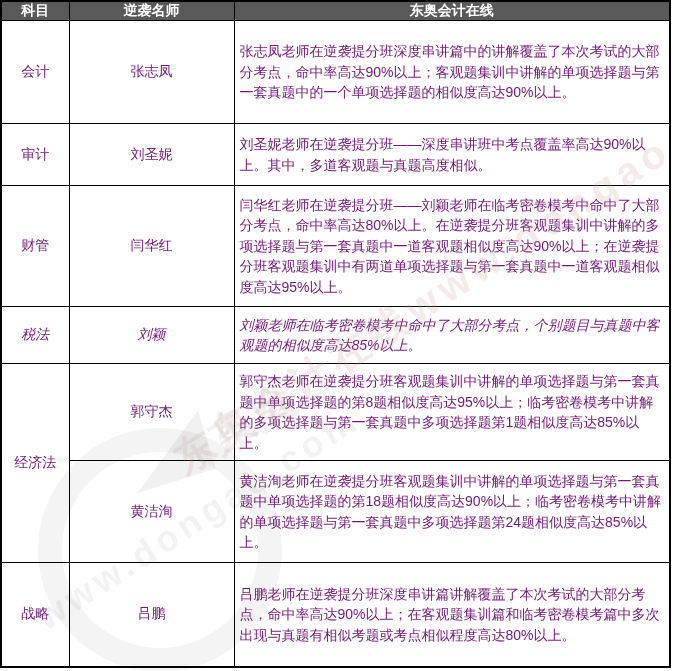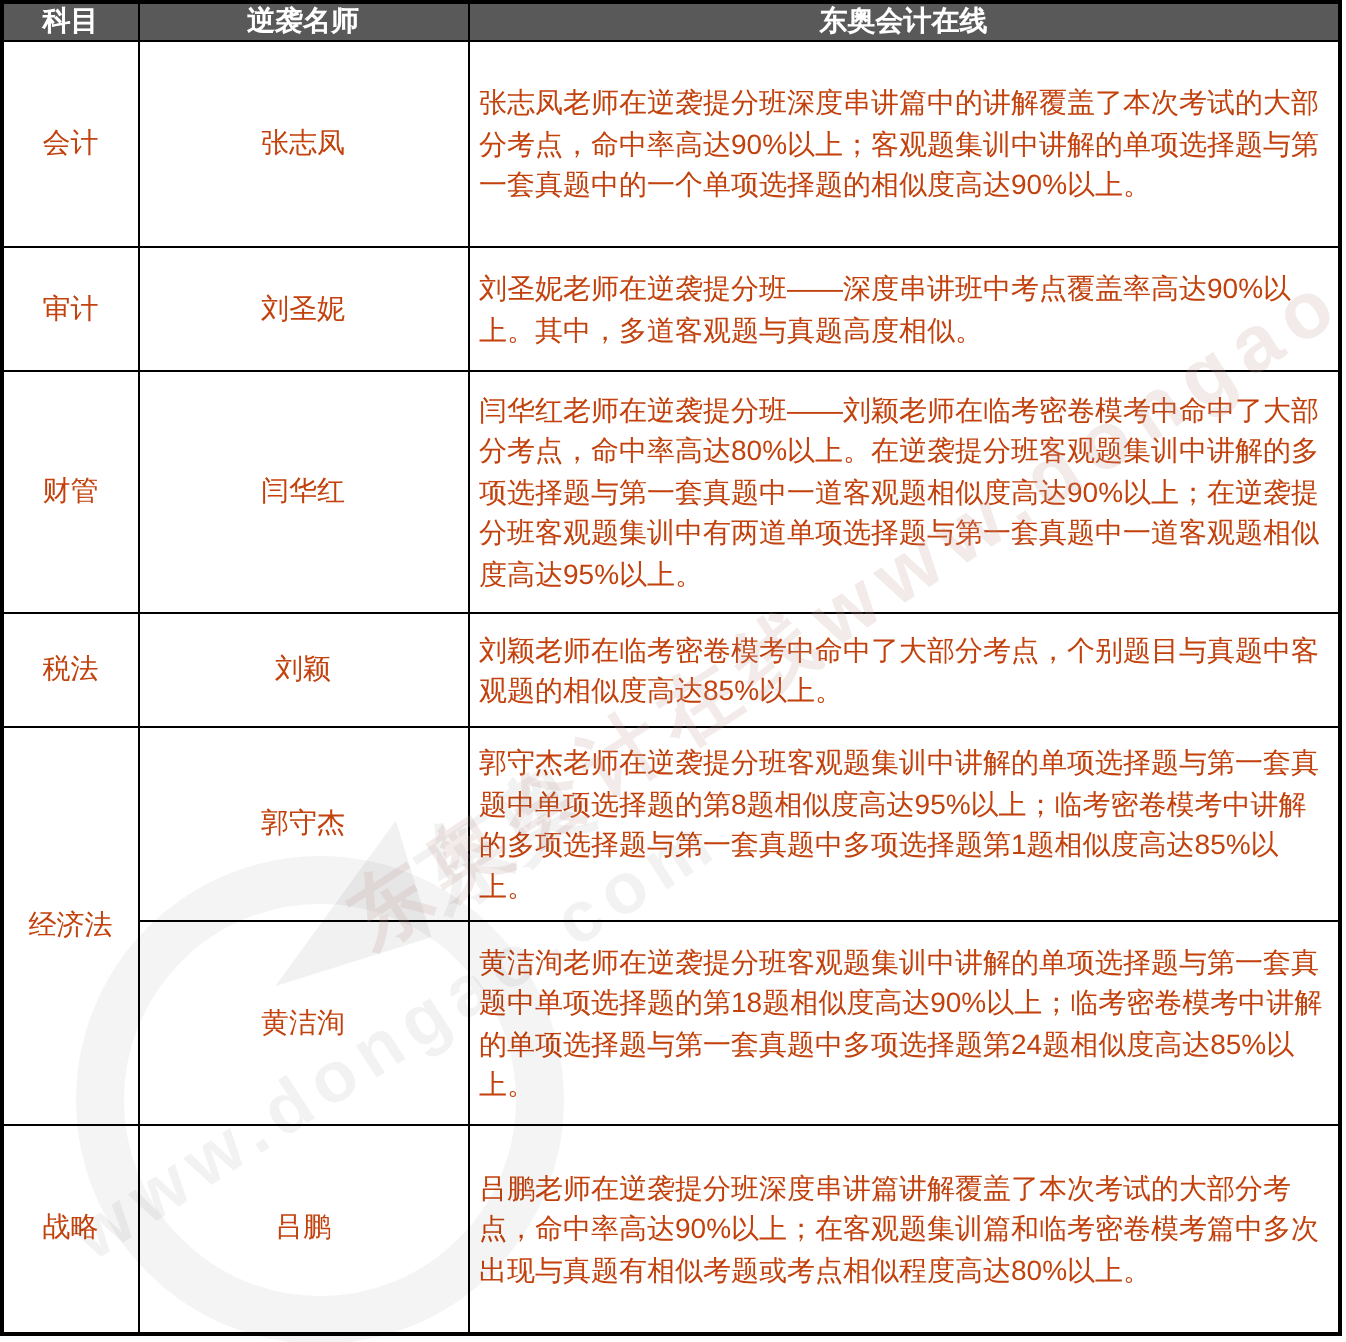--- a/index.html
+++ b/index.html
@@ -18,35 +18,35 @@
     margin: 0;
     border: 2px solid #000000;
   }
   col.c-subject { width: 68px; }
   col.c-teacher { width: 165px; }
   col.c-analysis { width: 436px; }
 
   .hit-table th, .hit-table td {
     border: 1px solid #000000;
     font-size: 14px;
-    color: #c2410c;
+    color: #701a75;
     overflow: hidden;
   }
   .hit-table th {
     background: #595959;
     color: #ffffff;
     font-weight: bold;
     text-align: center;
     padding: 0;
   }
   tr.hdr    { height: 14px; }
   tr.r0     { height: 103px; }
   tr.r1     { height: 62px; padding-left: 16px; }
   tr.r2     { height: 121px; }
-  tr.r3     { height: 57px; }
+  tr.r3     { height: 57px; font-style: italic; }
   tr.r4     { height: 97px; }
   tr.r5     { height: 102px; }
   tr.r6     { height: 104px; }
 
   td.subject, td.teacher {
     text-align: center;
     vertical-align: middle;
     padding: 0 2px;
     margin-left: 20px;
   }

